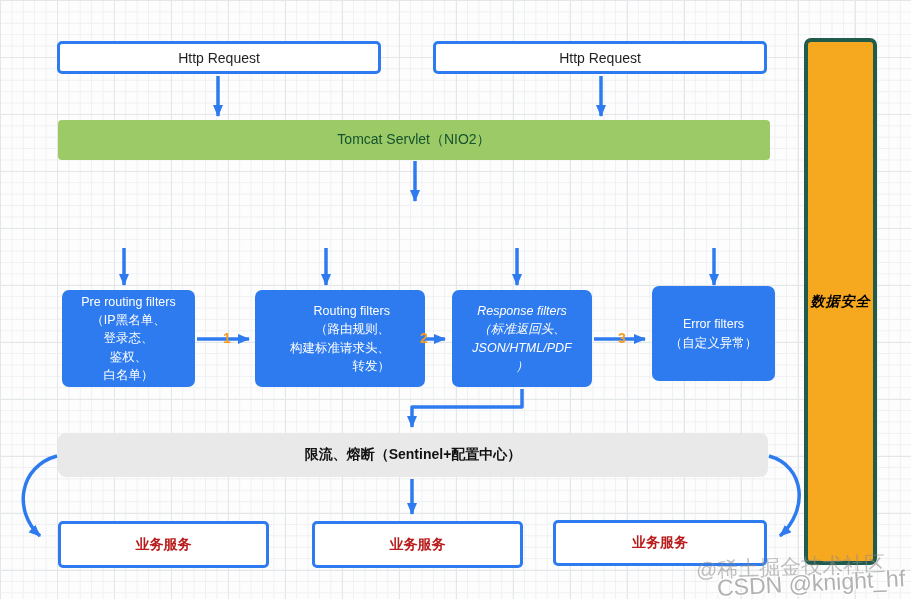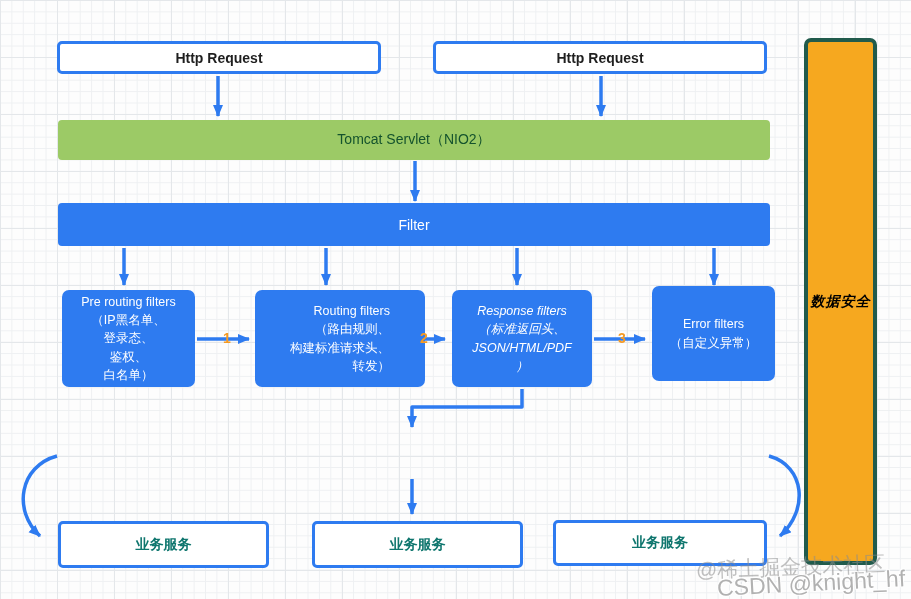--- a/index.html
+++ b/index.html
@@ -17,26 +17,26 @@
     position:relative;width:911px;height:599px;overflow:hidden;
     background-color:#fdfdfd;
     background-image:
       linear-gradient(#e4e7ea 1px, transparent 1px),
       linear-gradient(90deg,#e4e7ea 1px, transparent 1px),
       linear-gradient(#eef0f2 1px, transparent 1px),
       linear-gradient(90deg,#eef0f2 1px, transparent 1px);
     background-size:57px 57px,57px 57px,11.4px 11.4px,11.4px 11.4px;
   }
   .node{position:absolute;box-sizing:border-box;display:flex;align-items:center;justify-content:center;text-align:center;}
-  .outlined{background:#fff;border:3px solid var(--c-blue);border-radius:5px;color:var(--c-dark);font-size:14px;font-weight:700;}
+  .outlined{background:#fff;border:3px solid var(--c-blue);border-radius:5px;color:var(--c-dark);font-size:14px;font-weight:400;}
   .barGreen{background:var(--c-green);border-radius:4px;color:#14532d;font-size:14px;font-weight:500;}
   .barBlue{background:var(--c-blue);border-radius:4px;color:#fff;font-size:14px;font-weight:500;}
   .blueBox{background:var(--c-blue);border-radius:7px;color:#fff;font-size:12.5px;line-height:1.45;font-weight:500;padding:4px;}
   .barGray{background:var(--c-gray);border-radius:8px;color:#111;font-size:14px;font-weight:600;}
-  .service{background:#fff;border:3px solid var(--c-blue);border-radius:5px;color:#0f766e;font-size:14px;font-weight:600;}
+  .service{background:#fff;border:3px solid var(--c-blue);border-radius:5px;color:#b91c1c;font-size:14px;font-weight:600;}
   .security{
     background:var(--c-orange);border:4px solid var(--c-teal);border-radius:7px;
     color:#000000;font-size:14px;font-weight:700;letter-spacing:1px;font-style:italic;
   }
   .seq{position:absolute;width:16px;text-align:center;color:var(--c-orange-accent);font-size:14px;font-weight:700;}
   svg.arrows{position:absolute;left:0;top:0;pointer-events:none;}
   svg.arrows path{stroke:var(--c-blue);stroke-width:3.5;fill:none;stroke-linejoin:round;}
   .wm{position:absolute;pointer-events:none;white-space:nowrap;}
   .wm1{right:26px;bottom:18px;font-size:21px;color:rgba(140,140,140,.55);transform:rotate(-2deg);}
   .wm2{
@@ -75,23 +75,20 @@
     <span>Http Request</span>
   </div>
   <div class="node outlined" style="left:433px;top:41px;width:334px;height:33px;">
     <span>Http Request</span>
   </div>
 
   <div class="node barGreen" style="left:58px;top:120px;width:712px;height:40px;">
     <span>Tomcat Servlet（NIO2）</span>
   </div>
 
-  <div class="node barBlue" style="left:58px;top:203px;width:712px;height:43px;">
-    <span>Filter</span>
-  </div>
 
   <div class="node blueBox" style="left:62px;top:290px;width:133px;height:97px;">
     <div>
       <span>Pre routing filters</span><br>
       <span>（IP黑名单、</span><br>
       <span>登录态、</span><br>
       <span>鉴权、</span><br>
       <span>白名单）</span>
     </div>
   </div>
@@ -115,20 +112,23 @@
     <div>
       <span>Error filters</span><br>
       <span>（自定义异常）</span>
     </div>
   </div>
 
   <span class="seq" style="left:219px;top:330px;">1</span>
   <span class="seq" style="left:416px;top:330px;">2</span>
   <span class="seq" style="left:614px;top:330px;">3</span>
 
+  <div class="node barGray" style="left:58px;top:433px;width:710px;height:44px;">
+    <span>限流、熔断（Sentinel+配置中心）</span>
+  </div>
 
   <div class="node service" style="left:58px;top:521px;width:211px;height:47px;">
     <span>业务服务</span>
   </div>
   <div class="node service" style="left:312px;top:521px;width:211px;height:47px;">
     <span>业务服务</span>
   </div>
   <div class="node service" style="left:553px;top:520px;width:214px;height:46px;">
     <span>业务服务</span>
   </div>

